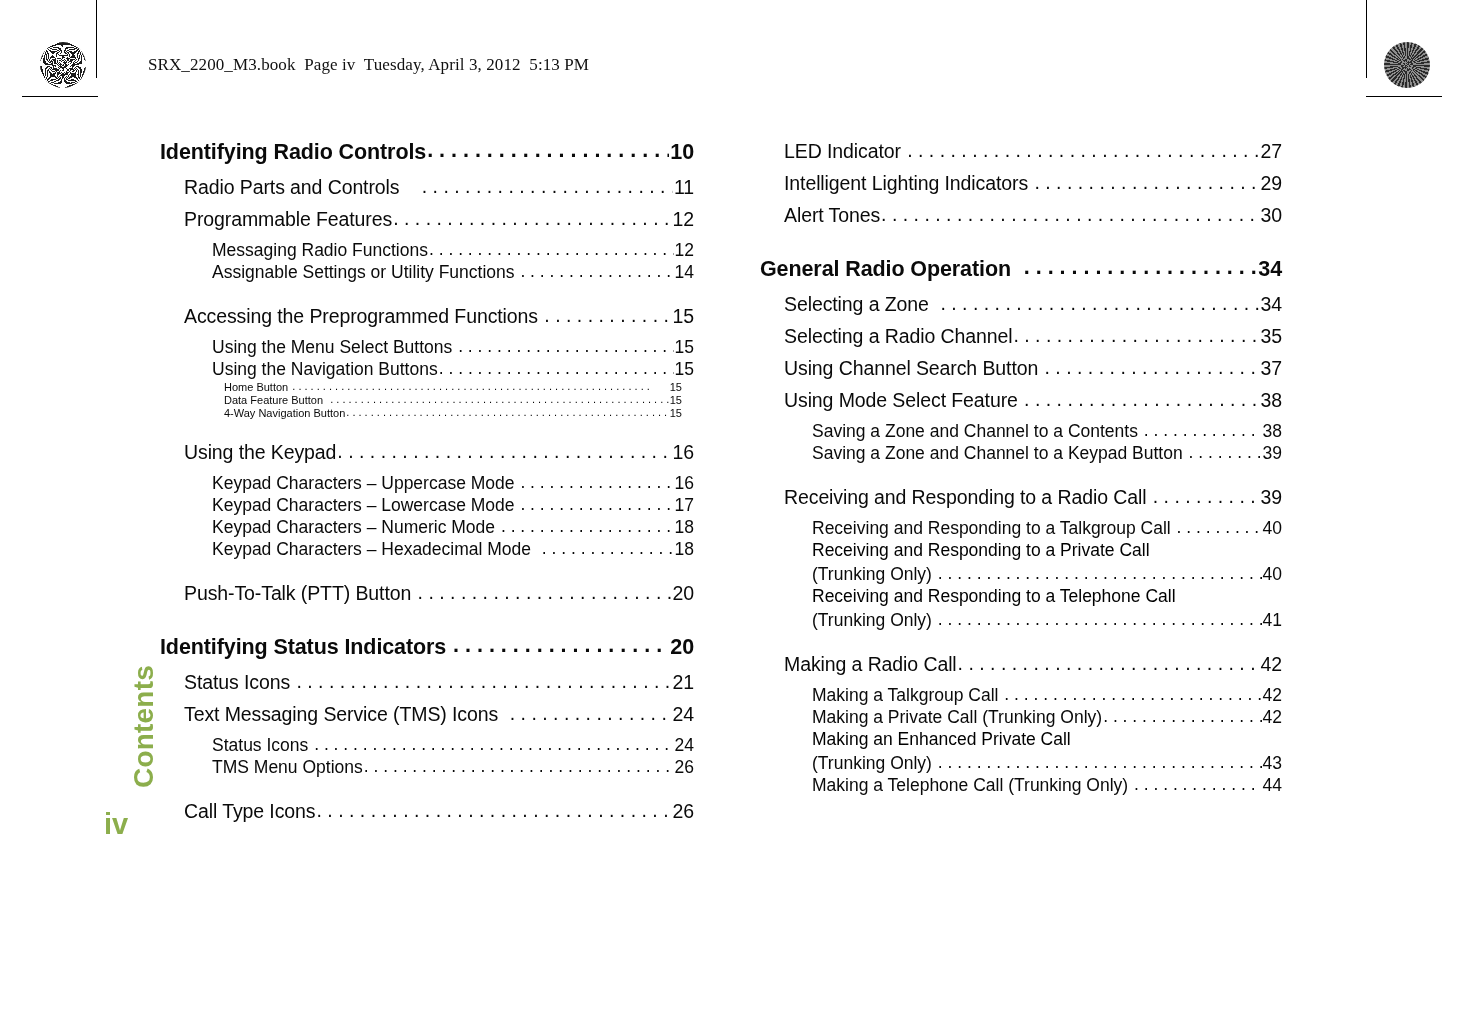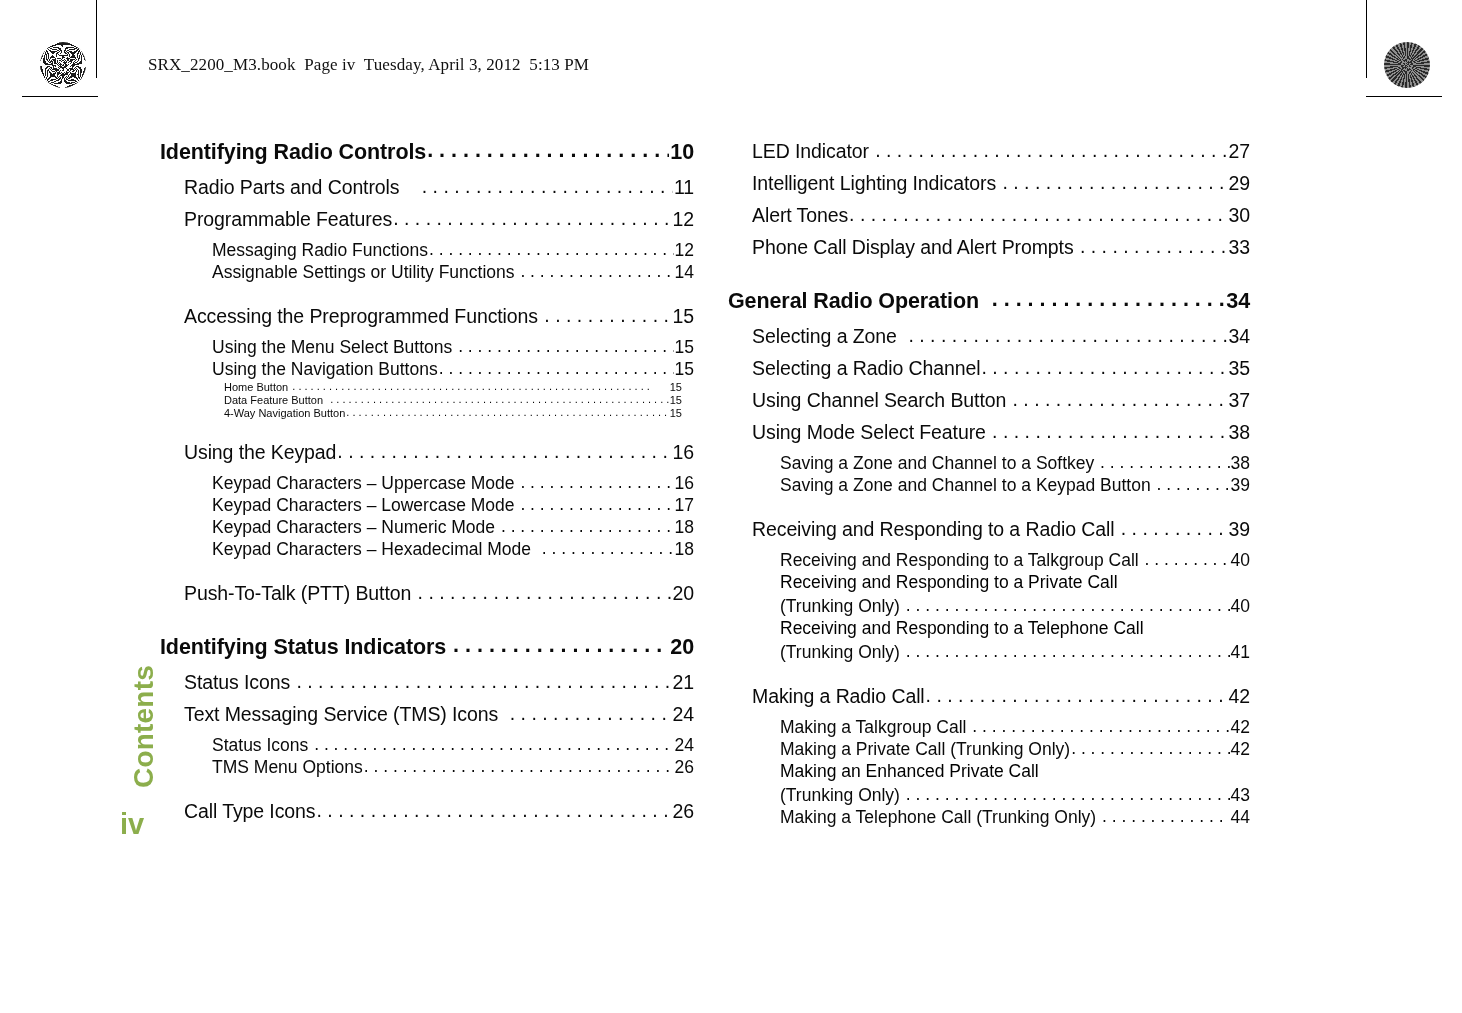--- a/index.html
+++ b/index.html
@@ -94,34 +94,34 @@
     left: 36px;
     top: 148px;
     white-space: nowrap;
     font-size: 28px;
     font-weight: bold;
     color: #8cae4c;
     letter-spacing: 0.2px;
   }
   .folio {
     position: absolute;
-    left: 120px;
+    left: 104px;
     top: 808px;
     font-size: 29px;
     font-weight: bold;
     color: #8cae4c;
   }
 
   
   .toc-col {
     position: absolute;
     top: 140px;
   }
   #col-left  { left: 160px; width: 534px; }
-  #col-right { left: 728px; width: 522px; }
+  #col-right { left: 760px; width: 522px; }
 
   .toc-entry {
     display: flex;
     align-items: baseline;
     width: 100%;
     color: #0a0a0a;
   }
   .toc-entry .title {
     white-space: pre;
     flex: 0 0 auto;
@@ -358,25 +358,20 @@
       <div class="toc-entry lvl1">
         <span class="title">Intelligent Lighting Indicators </span>
         <span class="leader"></span>
         <span class="page">29</span>
       </div>
       <div class="toc-entry lvl1">
         <span class="title">Alert Tones</span>
         <span class="leader"></span>
         <span class="page">30</span>
       </div>
-      <div class="toc-entry lvl1">
-        <span class="title">Phone Call Display and Alert Prompts </span>
-        <span class="leader"></span>
-        <span class="page">33</span>
-      </div>
       <div class="toc-entry lvl0 gap-before-lg">
         <span class="title">General Radio Operation  </span>
         <span class="leader"></span>
         <span class="page">34</span>
       </div>
       <div class="toc-entry lvl1">
         <span class="title">Selecting a Zone  </span>
         <span class="leader"></span>
         <span class="page">34</span>
       </div>
@@ -389,21 +384,21 @@
         <span class="title">Using Channel Search Button </span>
         <span class="leader"></span>
         <span class="page">37</span>
       </div>
       <div class="toc-entry lvl1">
         <span class="title">Using Mode Select Feature </span>
         <span class="leader"></span>
         <span class="page">38</span>
       </div>
       <div class="toc-entry lvl2">
-        <span class="title">Saving a Zone and Channel to a Softkey </span>
+        <span class="title">Saving a Zone and Channel to a Contents </span>
         <span class="leader"></span>
         <span class="page">38</span>
       </div>
       <div class="toc-entry lvl2">
         <span class="title">Saving a Zone and Channel to a Keypad Button </span>
         <span class="leader"></span>
         <span class="page">39</span>
       </div>
       <div class="toc-entry lvl1 gap-before">
         <span class="title">Receiving and Responding to a Radio Call </span>

